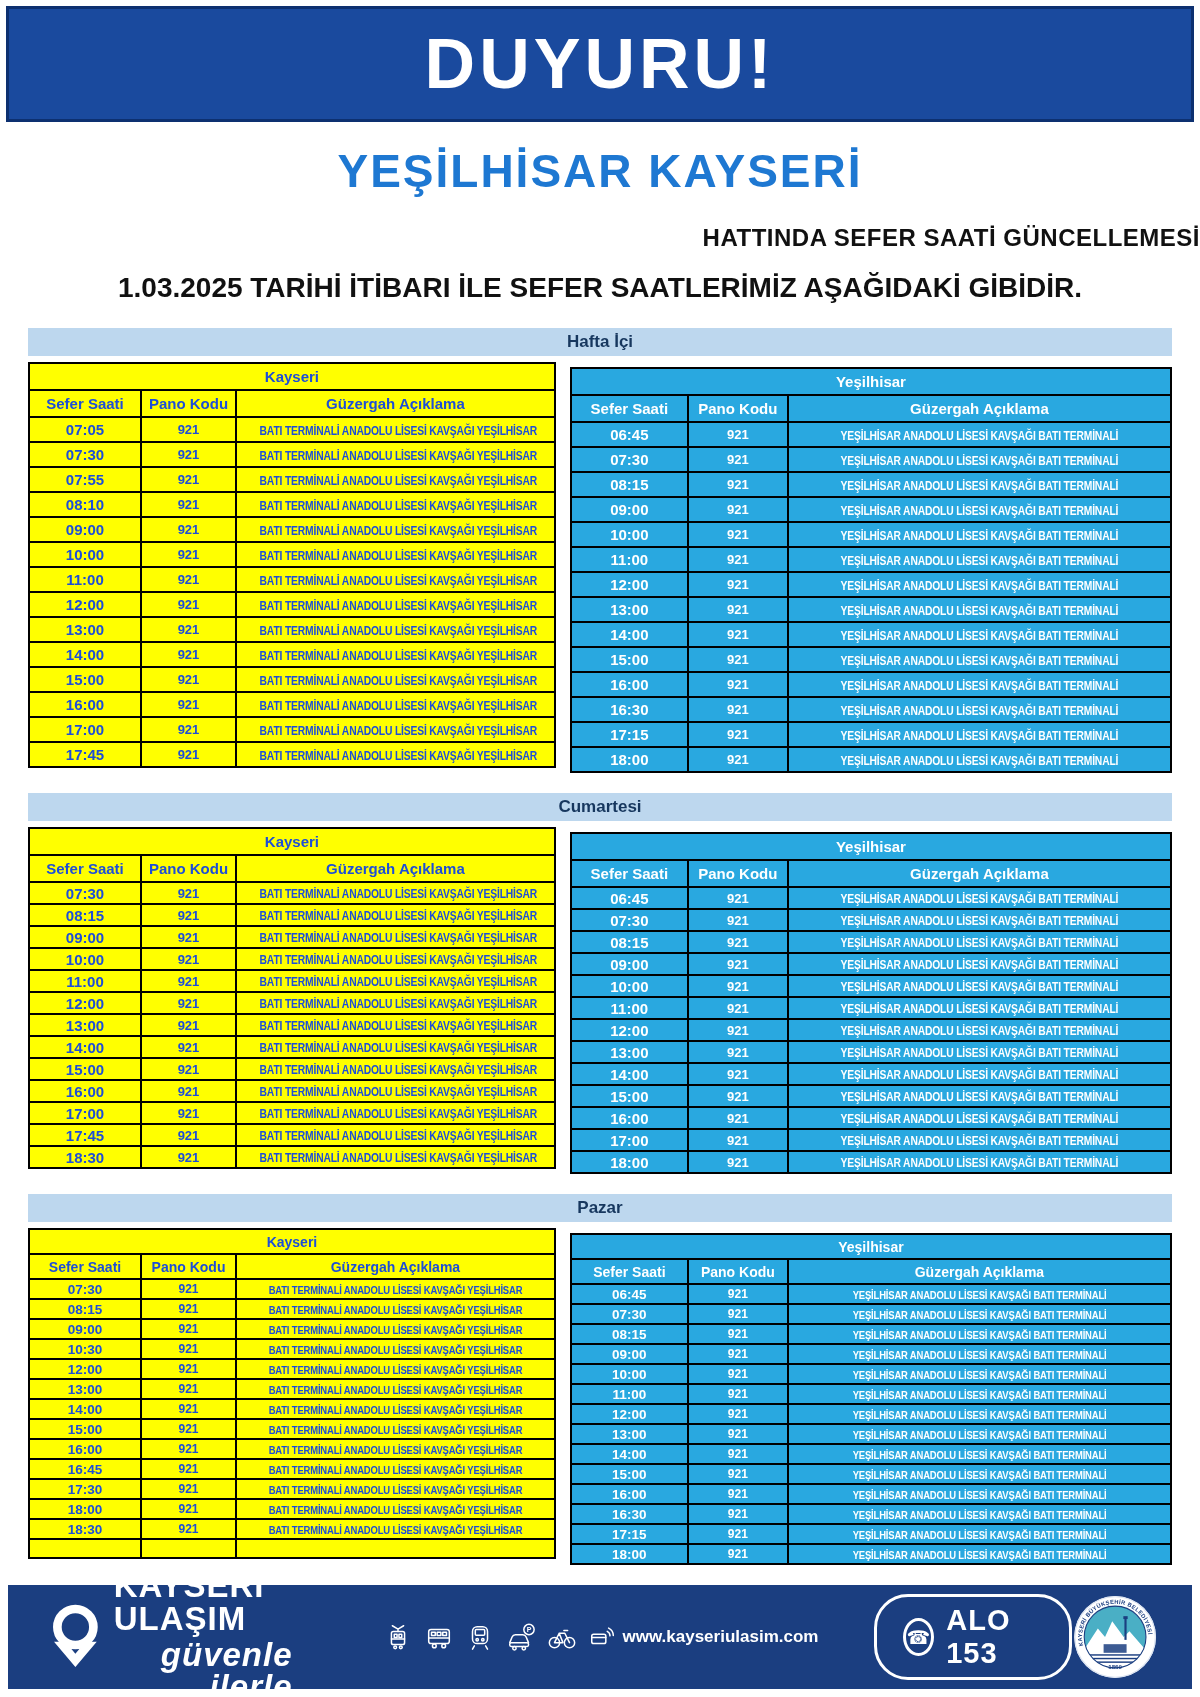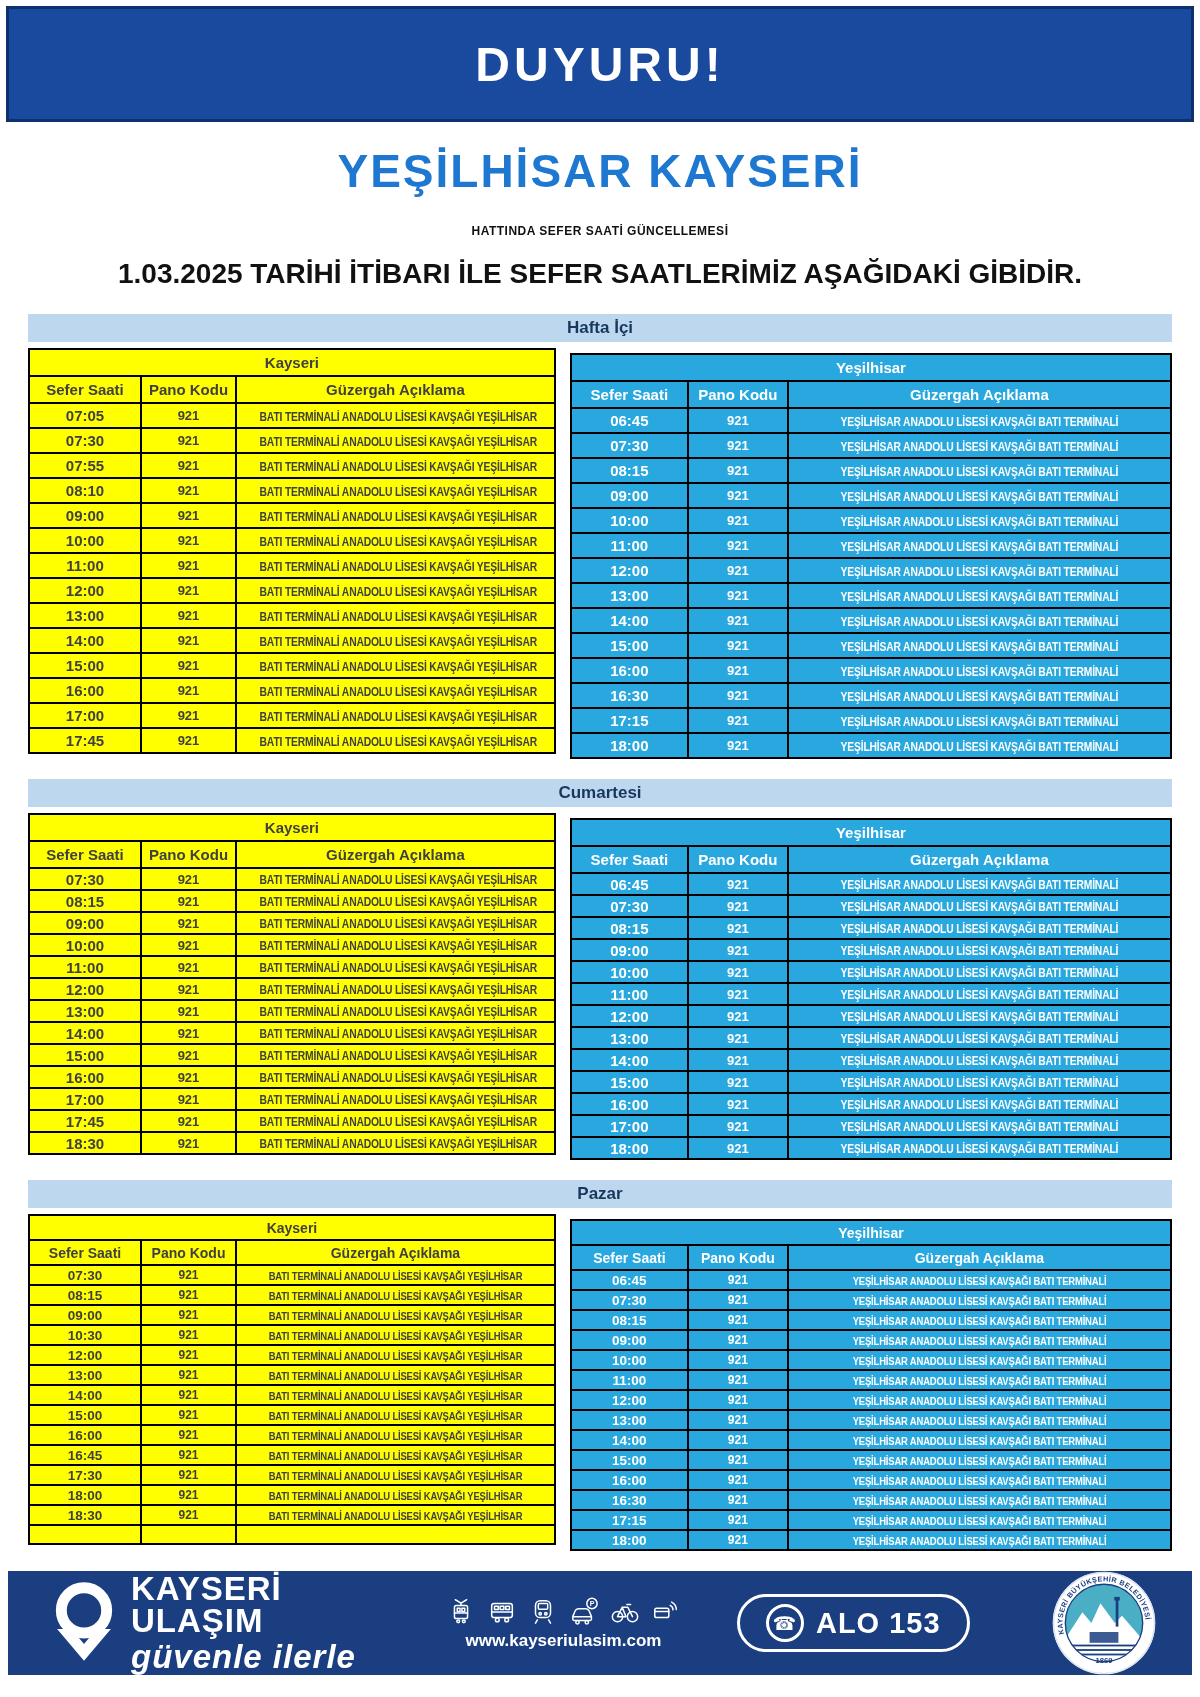--- a/index.html
+++ b/index.html
@@ -4,31 +4,31 @@
 <style>
   :root{
     --banner_bg:#1A4A9E; --accent_blue:#1E78D2; --band_bg:#BDD7EE; --band_text:#17375E;
     --yellow:#FFFF00; --cyan:#29A8E0; --footer_bg:#1B3E80; --emblem_teal:#4AAFC5; --navy_text:#111111;
   }
   *{box-sizing:border-box}
   html,body{margin:0;padding:0}
   body{width:1200px;height:1697px;background:#fff;font-family:"Liberation Sans",sans-serif;overflow:hidden}
   .banner{margin:6px 6px 0;height:116px;background:var(--banner_bg);border:3px solid #0D3070;
           display:flex;align-items:center;justify-content:center}
-  .banner-title{color:#fff;font-size:48px;font-weight:bold;letter-spacing:4px;margin:8px}
+  .banner-title{color:#fff;font-size:70px;font-weight:bold;letter-spacing:4px;margin:8px}
   .main-title{margin-top:22px;text-align:center;color:var(--accent_blue);font-size:46px;font-weight:bold;letter-spacing:2px}
-  .subtitle{margin-top:26px;text-align:center;font-size:12px;font-weight:bold;color:var(--navy_text);letter-spacing:.5px}
+  .subtitle{margin-top:26px;text-align:right;font-size:24px;font-weight:bold;color:var(--navy_text);letter-spacing:.5px}
   .dateline{margin-top:20px;text-align:center;font-size:28px;font-weight:bold;color:var(--navy_text)}
   #sections{margin:24px 28px 0}
   .section{margin-bottom:20px}
   .band{background:var(--band_bg);color:var(--band_text);font-weight:bold;text-align:center;
         font-size:17px;padding:4px 8px;margin-bottom:6px}
   .tables{display:flex;align-items:flex-start;gap:14px}
   table.sched{border-collapse:collapse;table-layout:fixed}
-  table.left{width:540px;background:var(--yellow);color:#404040}
+  table.left{width:540px;background:var(--yellow);color:#1d4ed8}
   table.right{width:616px;background:var(--cyan);color:#fff;margin-top:5px}
   .sched td,.sched th{border:2px solid #000;text-align:center;padding:0;overflow:hidden;white-space:nowrap;vertical-align:middle}
   .sched .title-cell{font-weight:bold}
   .sz-lg .title-cell,.sz-lg th{height:27px;font-size:15px}
   .sz-md .title-cell,.sz-md th{height:27px;font-size:15px}
   .sz-sm .title-cell,.sz-sm th{height:25px;font-size:14px}
   .sz-lg td.data{height:25px}
   .sz-md td.data{height:22px}
   .sz-sm td.data{height:19px}
   td.time{font-size:15px;font-weight:bold}
@@ -36,21 +36,21 @@
   td.route span{display:inline-block;transform:scaleX(.86);transform-origin:center;font-size:12px;font-weight:bold;letter-spacing:-.2px}
   .sz-sm td.time{font-size:13.5px}
   .sz-sm td.pano{font-size:12px}
   .sz-sm td.route span{font-size:11px}
   table.left col.c-time{width:112px} table.left col.c-pano{width:95px}
   table.right col.c-time{width:117px} table.right col.c-pano{width:100px}
   .footer{margin:14px 8px 0;height:104px;background:var(--footer_bg);display:flex;align-items:center;padding:0 34px}
   .logo{display:flex;align-items:center;gap:5px}
   .logo-text div{font-size:33px;font-weight:bold;color:#fff;line-height:.98;letter-spacing:1px}
   .tagline{font-size:11px;font-style:italic;color:#CFE0F7;text-align:right;letter-spacing:2px;margin-top:4px;font-weight:normal}
-  .mid{margin-left:90px;display:flex;flex-direction:column;align-items:center;gap:5px}
+  .mid{margin-left:90px;display:flex;flex-direction:row;align-items:center;gap:5px}
   .icons{display:flex;gap:11px}
   .icons svg{stroke:#fff;fill:none;stroke-width:1.6;stroke-linecap:round;stroke-linejoin:round}
   .site{color:#fff;font-weight:bold;font-size:17px}
   .alo{display:flex;align-items:center;gap:12px;border:3px solid #fff;border-radius:34px;
        padding:7px 26px;color:#fff;font-weight:bold;font-size:29px;letter-spacing:1px;margin-left:56px}
   .phone-circle{width:38px;height:38px;border:3px solid #fff;border-radius:50%;display:flex;align-items:center;
        justify-content:center;font-size:19px;font-family:"DejaVu Sans",sans-serif;font-weight:normal}
   .emblem{margin-left:auto}
 </style>
 </head>

